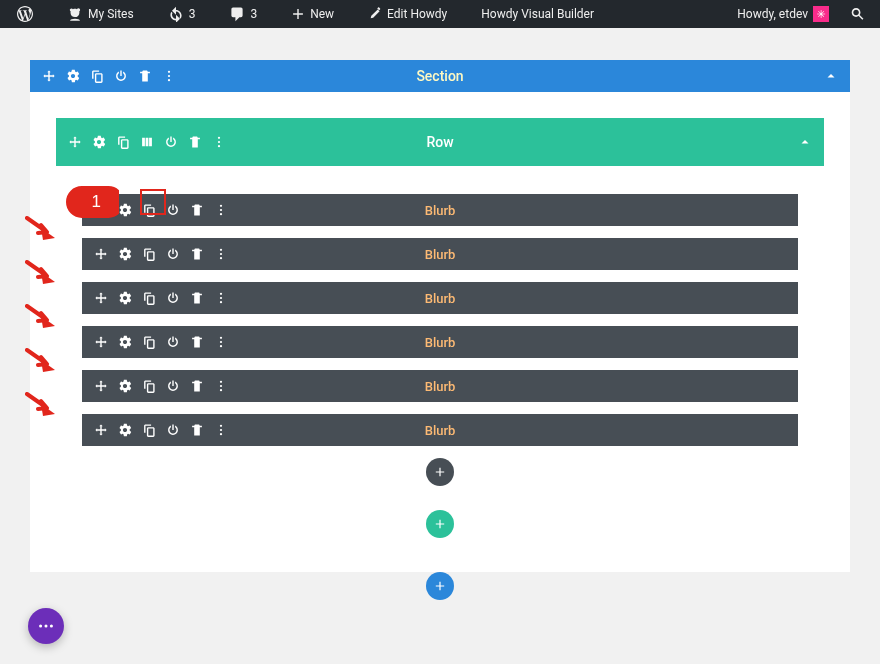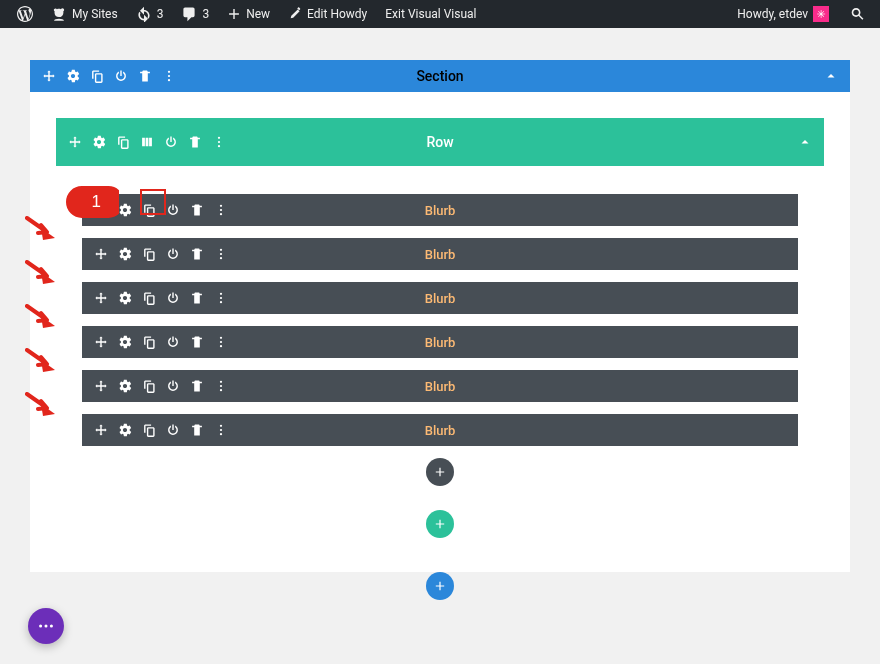--- a/index.html
+++ b/index.html
@@ -13,21 +13,21 @@
   .wp-bar {
     background: #23282d;
     height: 28px;
     display: flex;
     align-items: center;
     padding: 0 10px;
     color: #eee;
     font-size: 12px;
     position: relative;
   }
-  .wp-left { display: flex; align-items: center; gap: 4px; }
+  .wp-left { display: flex; align-items: center; gap: 20px; }
   .wp-item {
     display: inline-flex;
     align-items: center;
     padding: 0 7px;
     height: 28px;
     gap: 5px;
     color: #eee;
     cursor: pointer;
   }
   .wp-right { margin-left: auto; display: flex; align-items: center; gap: 10px; }
@@ -47,21 +47,21 @@
     padding: 32px 30px;
   }
 
   
   .section-header {
     background: #2b87da;
     height: 32px;
     display: flex;
     align-items: center;
     padding: 0 12px;
-    color: #000000;
+    color: #fef9c3;
     position: relative;
     text-align: center;
   }
   .section-header .tools { display: flex; gap: 10px; align-items: center; }
   .section-header .title {
     position: absolute;
     left: 50%;
     transform: translateX(-50%);
     font-size: 14px;
     font-weight: 500;
@@ -211,21 +211,21 @@
         </svg>
       <span>New</span>
     </span>
     <span class="wp-item">
       <svg width="14" height="14" viewBox="0 0 20 20" fill="#eee">
           <path d="M13.9 3.4l2.7 2.7-9.2 9.2-3.6.9.9-3.6 9.2-9.2zm3.4-1.3l-1.4-1.4c-.4-.4-1-.4-1.4 0l-1.3 1.3 2.7 2.7 1.3-1.3c.4-.3.4-.9.1-1.3z"></path>
         </svg>
       <span>Edit Howdy</span>
     </span>
     <span class="wp-item">
-      <span>Exit Visual Visual</span>
+      <span>Howdy Visual Builder</span>
     </span>
   </div>
   <div class="wp-right">
     <span class="wp-item">
       <span>Howdy, etdev</span>
       <span class="avatar-square">✳</span>
     </span>
     <span class="wp-item" style="padding:0 4px">
       <svg width="16" height="16" viewBox="0 0 20 20" fill="#eee">
           <path d="M12.1 11.3c.6-.9 1-2 1-3.2 0-3-2.5-5.5-5.5-5.5S2.1 5 2.1 8.1s2.5 5.5 5.5 5.5c1.2 0 2.3-.4 3.2-1l4.6 4.6 1.4-1.4-4.7-4.5zM7.6 11.6c-1.9 0-3.5-1.6-3.5-3.5s1.6-3.5 3.5-3.5 3.5 1.6 3.5 3.5-1.6 3.5-3.5 3.5z"></path>

